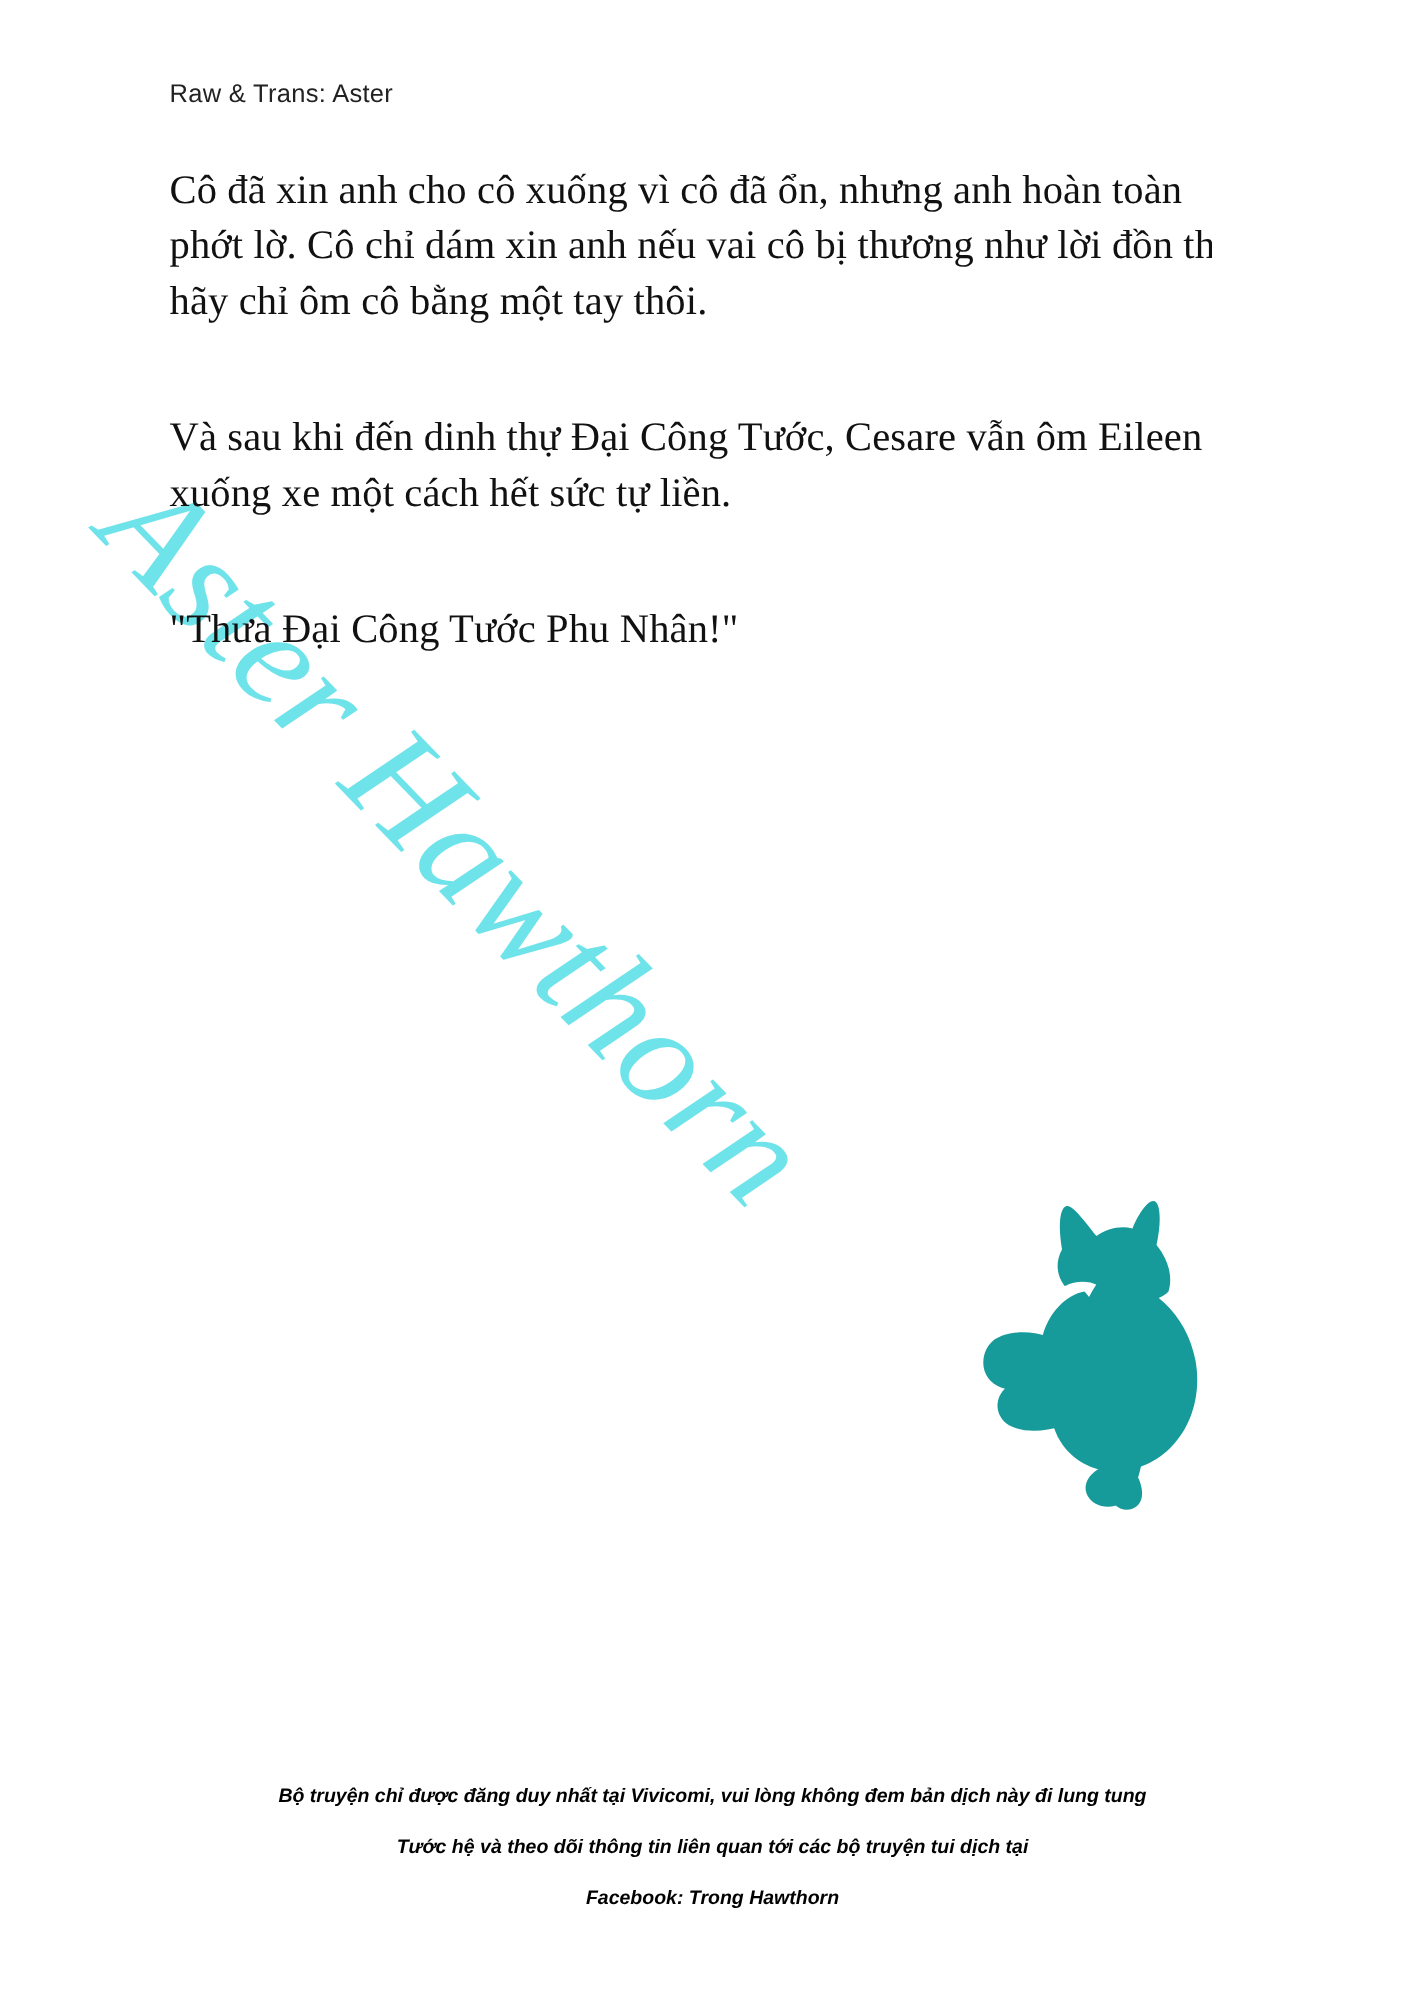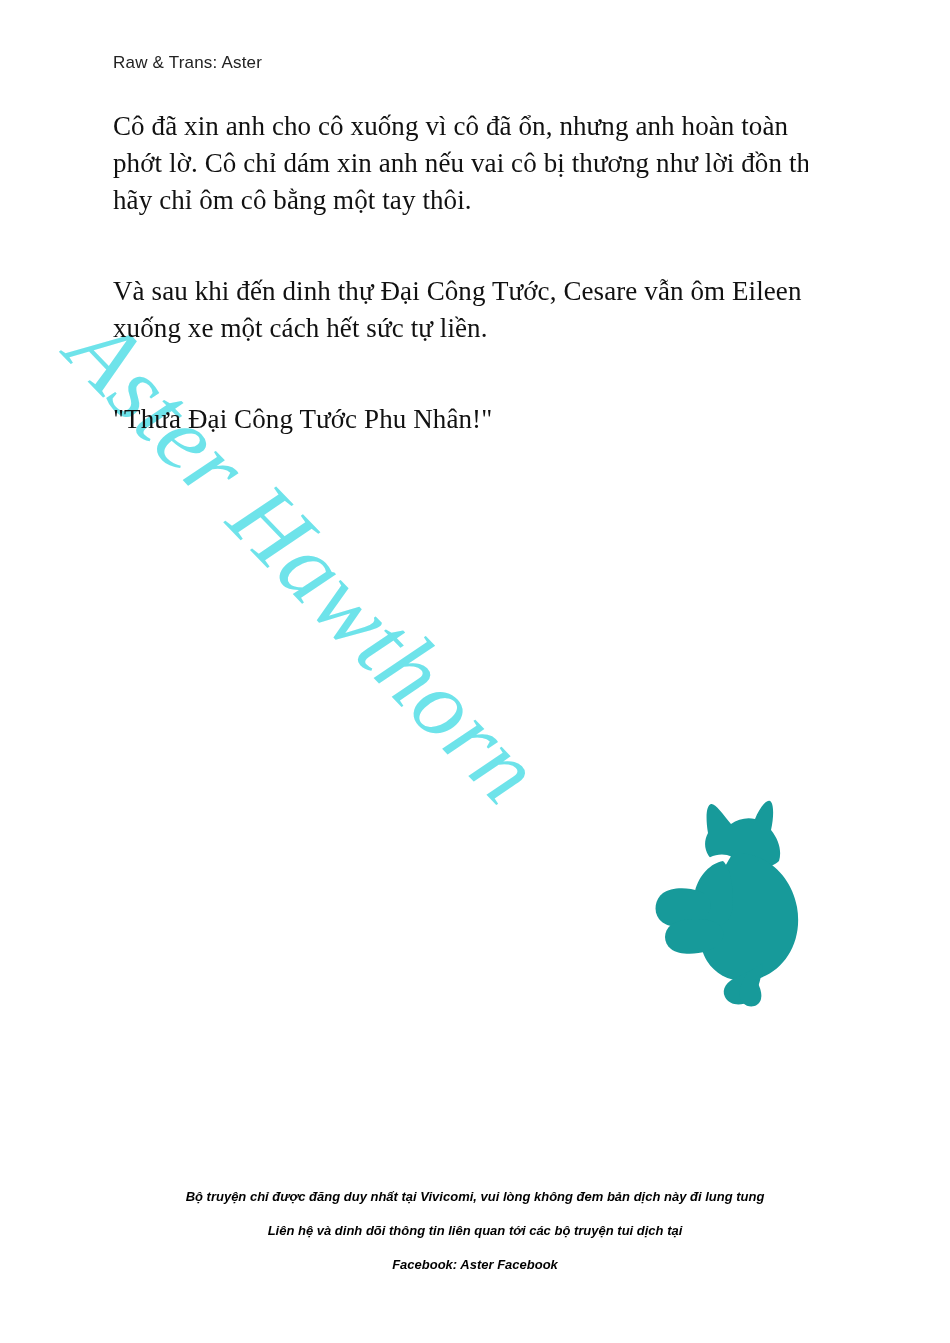--- a/index.html
+++ b/index.html
@@ -175,22 +175,22 @@
   </div>
 
   <div class="content">
     <p class="para">Cô đã xin anh cho cô xuống vì cô đã ổn, nhưng anh hoàn toàn phớt lờ. Cô chỉ dám xin anh nếu vai cô bị thương như lời đồn thì hãy chỉ ôm cô bằng một tay thôi.</p>
     <p class="para">Và sau khi đến dinh thự Đại Công Tước, Cesare vẫn ôm Eileen xuống xe một cách hết sức tự liền.</p>
     <p class="para">"Thưa Đại Công Tước Phu Nhân!"</p>
   </div>
 
   <div class="footer-notice">
     <div class="footer-line">Bộ truyện chỉ được đăng duy nhất tại Vivicomi, vui lòng không đem bản dịch này đi lung tung</div>
-    <div class="footer-line">Liên hệ và dinh dõi thông tin liên quan tới các bộ truyện tui dịch tại</div>
-    <div class="footer-line">Facebook: Aster Facebook</div>
+    <div class="footer-line">Tước hệ và theo dõi thông tin liên quan tới các bộ truyện tui dịch tại</div>
+    <div class="footer-line">Facebook: Trong Hawthorn</div>
   </div>
 
   <div class="brand-logo">
     <svg viewBox="0 0 150 50" xmlns="http://www.w3.org/2000/svg" aria-hidden="true">
       <defs>
         <linearGradient id="vgrad" x1="0" y1="0" x2="0" y2="1">
           <stop offset="0%" stop-color="#8fa8e0"></stop>
           <stop offset="45%" stop-color="#4d6fc8"></stop>
           <stop offset="100%" stop-color="#9db4e6"></stop>
         </linearGradient>

